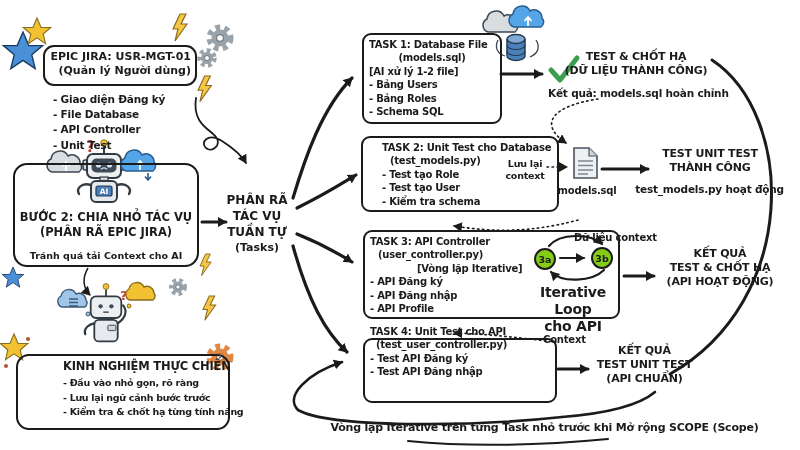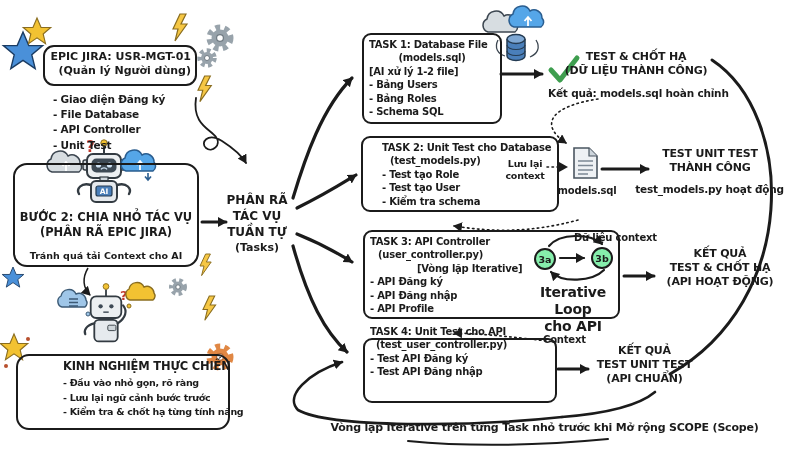--- a/index.html
+++ b/index.html
@@ -22,21 +22,21 @@
   .step-note{font-size:9.5px;margin-top:10px;}
   .exp-title{font-size:11.5px;margin-bottom:3px;letter-spacing:-0.2px;}
   .exp-item{font-size:9.5px;line-height:1.55;letter-spacing:-0.3px;}
   .center-label{font-size:12px;line-height:1.35;}
   .task{font-size:10px;line-height:1.34;letter-spacing:-0.25px;padding:5px 7px;}
   .res{font-size:11px;line-height:1.25;letter-spacing:-0.2px;}
   .note{font-size:10.5px;letter-spacing:-0.2px;}
   .small-ann{font-size:9.5px;line-height:1.25;letter-spacing:-0.2px;}
   .loopnode{
     position:absolute;z-index:4;width:22px;height:22px;border:2px solid #1b1b1b;
-    border-radius:50%;background:#86efac;font-size:9.5px;
+    border-radius:50%;background:#84cc16;font-size:9.5px;
     display:flex;align-items:center;justify-content:center;box-sizing:border-box;
   }
   .loopcap{font-size:14px;line-height:1.2;letter-spacing:-0.2px;}
   .footer{font-size:11px;letter-spacing:-0.2px;}
 </style>
 </head>
 <body>
 
 <svg class="layer" width="800" height="450" viewBox="0 0 800 450">
   <defs>

